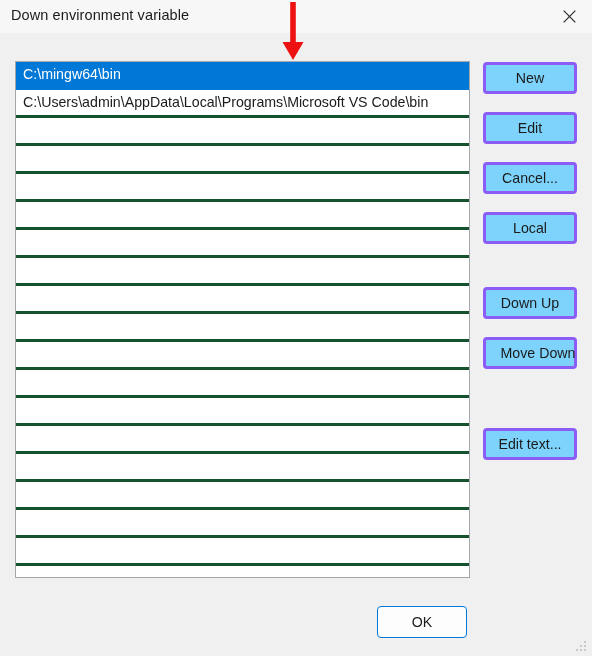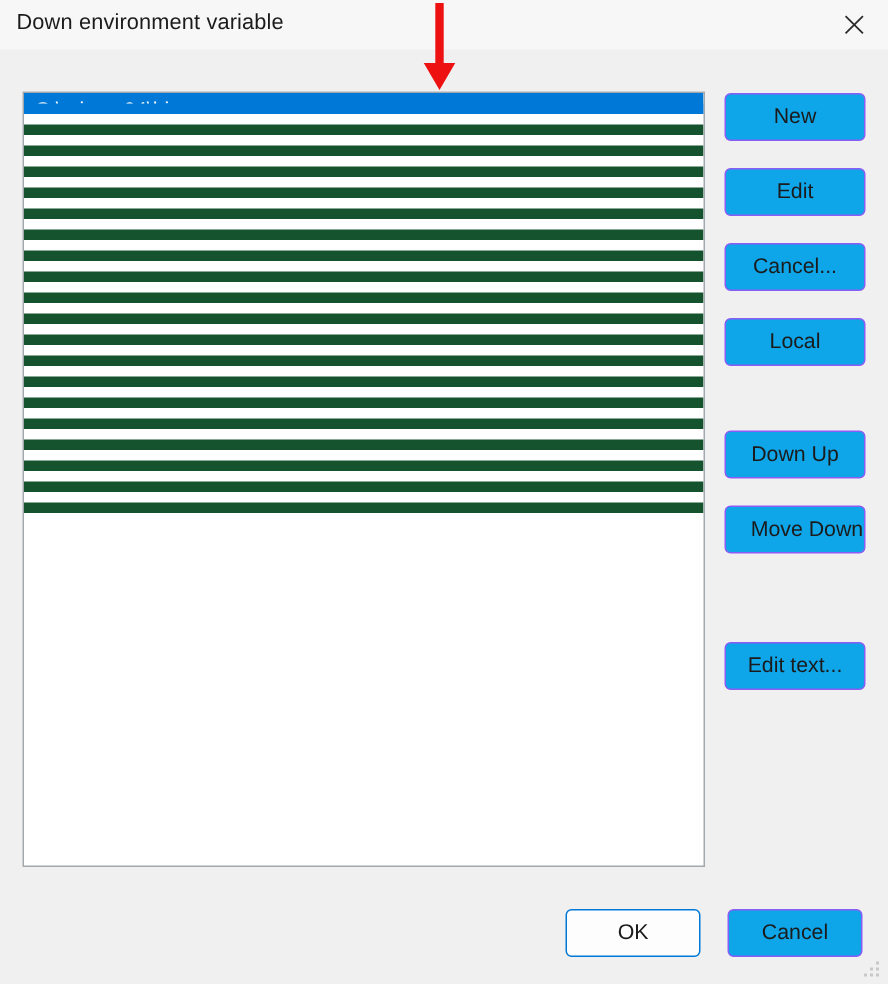--- a/index.html
+++ b/index.html
@@ -58,44 +58,44 @@
     top: 61px;
     width: 455px;
     height: 517px;
     background: #ffffff;
     border: 1px solid #a3a8ad;
     box-sizing: border-box;
     overflow: hidden;
   }
   .list-row {
     position: relative;
-    height: 14px;
+    height: 28px;
     line-height: 24.5px;
     box-sizing: border-box;
-    border-bottom: 7px solid #14532d;
+    border-bottom: 3px solid #14532d;
     padding-left: 7px;
     font-size: 14.2px;
     color: #1b1b1b;
     white-space: nowrap;
     overflow: hidden;
   }
   .list-row.selected {
     background: #0078d7;
     color: #ffffff;
     border-bottom-color: #0078d7;
   }
   .list-row.empty { color: transparent; }
 
   
   .btn {
     position: absolute;
     width: 94px;
     height: 32px;
-    background: #0ea5e9;
-    border: 1px solid #8b5cf6;
+    background: #7dd3fc;
+    border: 3px solid #8b5cf6;
     border-radius: 4px;
     box-sizing: border-box;
     font-family: "Liberation Sans", sans-serif;
     font-size: 14.2px;
     color: #1b1b1b;
     display: flex;
     align-items: center;
     justify-content: center;
     padding: 0;
     cursor: default;
@@ -157,20 +157,21 @@
         <svg width="13" height="13" viewBox="0 0 13 13">
           <line x1="0.7" y1="0.7" x2="12.3" y2="12.3" stroke="#2b2b2b" stroke-width="1.2"></line>
           <line x1="12.3" y1="0.7" x2="0.7" y2="12.3" stroke="#2b2b2b" stroke-width="1.2"></line>
         </svg>
       </span>
     </div>
   </div>
 
   <div class="listbox" id="listbox">
       <div class="list-row selected">C:\mingw64\bin</div>
+      <div class="list-row">C:\Users\admin\AppData\Local\Programs\Microsoft VS Code\bin</div>
       <div class="list-row empty"></div>
       <div class="list-row empty"></div>
       <div class="list-row empty"></div>
       <div class="list-row empty"></div>
       <div class="list-row empty"></div>
       <div class="list-row empty"></div>
       <div class="list-row empty"></div>
       <div class="list-row empty"></div>
       <div class="list-row empty"></div>
       <div class="list-row empty"></div>
@@ -189,21 +190,20 @@
       <button class="btn side-btn" style="top: 62px;">New</button>
       <button class="btn side-btn" style="top: 112px;">Edit</button>
       <button class="btn side-btn" style="top: 162px;">Cancel...</button>
       <button class="btn side-btn" style="top: 212px;">Local</button>
       <button class="btn side-btn" style="top: 287px;">Down Up</button>
       <button class="btn side-btn" style="top: 337px; padding-left: 16px;">Move Down</button>
       <button class="btn side-btn" style="top: 412px; margin-top: 16px;">Edit text...</button>
     </div>
 
   <button class="btn bottom-btn btn-ok">OK</button>
-  <button class="btn bottom-btn btn-cancel">Cancel</button>
 
   <div class="resize-grip" id="resize-grip">
       <i style="left: 8px; top: 0px; background: rgb(200, 200, 200);"></i>
       <i style="left: 4px; top: 4px; background: rgb(200, 200, 200);"></i>
       <i style="left: 8px; top: 4px; background: rgb(200, 200, 200);"></i>
       <i style="left: 0px; top: 8px; background: rgb(200, 200, 200);"></i>
       <i style="left: 4px; top: 8px; background: rgb(200, 200, 200);"></i>
       <i style="left: 8px; top: 8px; background: rgb(200, 200, 200);"></i>
     </div>
 

